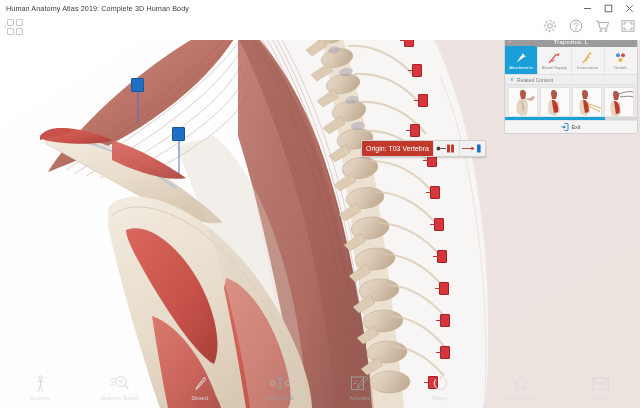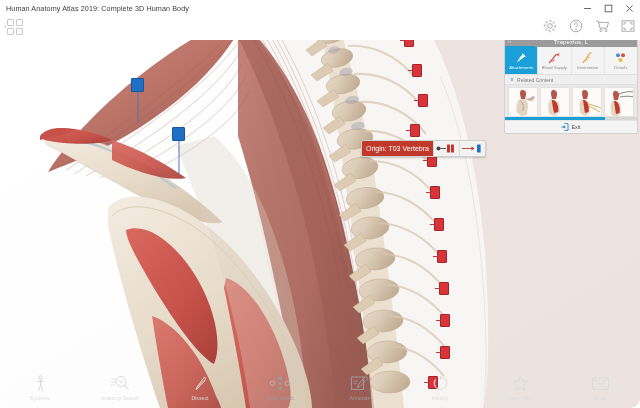--- a/index.html
+++ b/index.html
@@ -7,21 +7,20 @@
     width: 640px; height: 408px;
     overflow: hidden;
     font-family: "Liberation Sans", sans-serif;
     background: #ffffff;
   }
   .app {
     position: relative;
     width: 640px; height: 408px;
     background: #ffffff;
     overflow: hidden;
-    border-radius: 10px;
   }
 
   
   .titlebar {
     position: absolute; top: 0; left: 0;
     width: 640px; height: 16px;
     background: #ffffff;
     display: flex; align-items: center;
     z-index: 40;
   }

